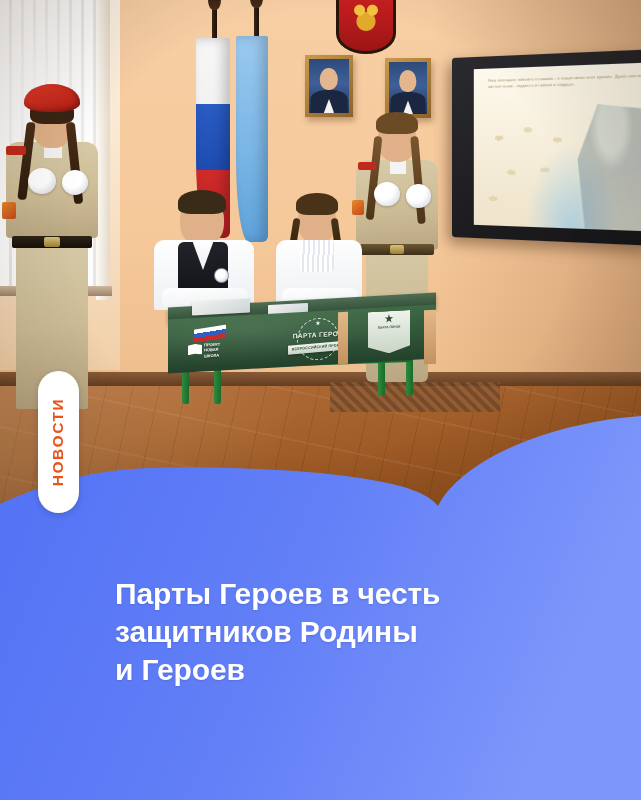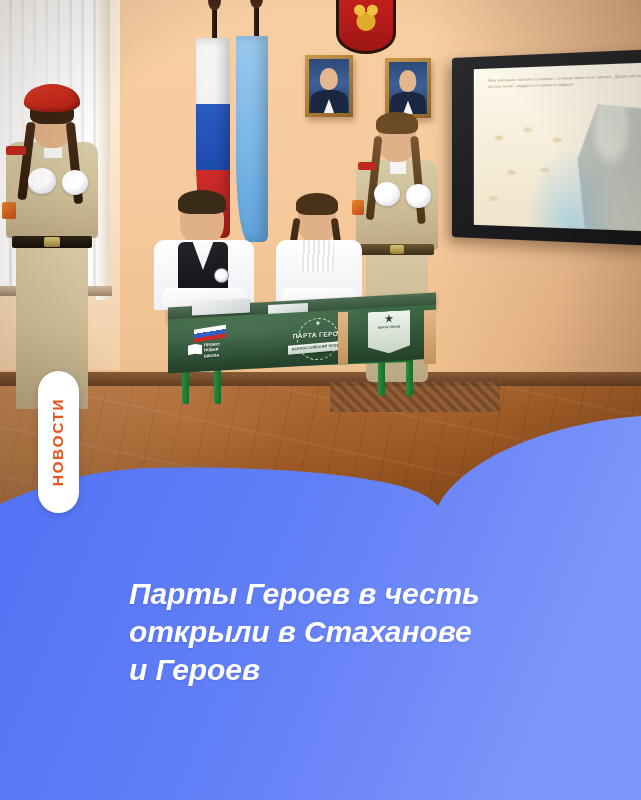--- a/index.html
+++ b/index.html
@@ -470,27 +470,26 @@
     white-space: nowrap;
     color: #e8541e;
     font-size: 15.5px;
     font-weight: 700;
     letter-spacing: 1.6px;
   }
 
   
   .headline {
     position: absolute;
-    left: 129px; top: 575px;
+    left: 115px; top: 575px;
     width: 460px;
     z-index: 5;
     color: #ffffff;
     font-size: 30px;
     font-weight: 700;
-    font-style: italic;
     line-height: 1.27;
     letter-spacing: -0.1px;
     text-shadow: 0 1px 2px rgba(20,40,120,.18);
   }
   .headline div { white-space: nowrap; }
 </style>
 </head>
 <body>
 
 <div id="card">
@@ -672,17 +671,17 @@
                L641,800 Z" fill="url(#blueGrad)"></path>
     </svg>
   </div>
 
   <div class="news-badge">
     <span>НОВОСТИ</span>
   </div>
 
   <div class="headline">
     <div>Парты Героев в честь</div>
-    <div>открыли в Стаханове</div>
+    <div>защитников Родины</div>
     <div>и Героев</div>
   </div>
 
 </div>
 
 </body></html>

